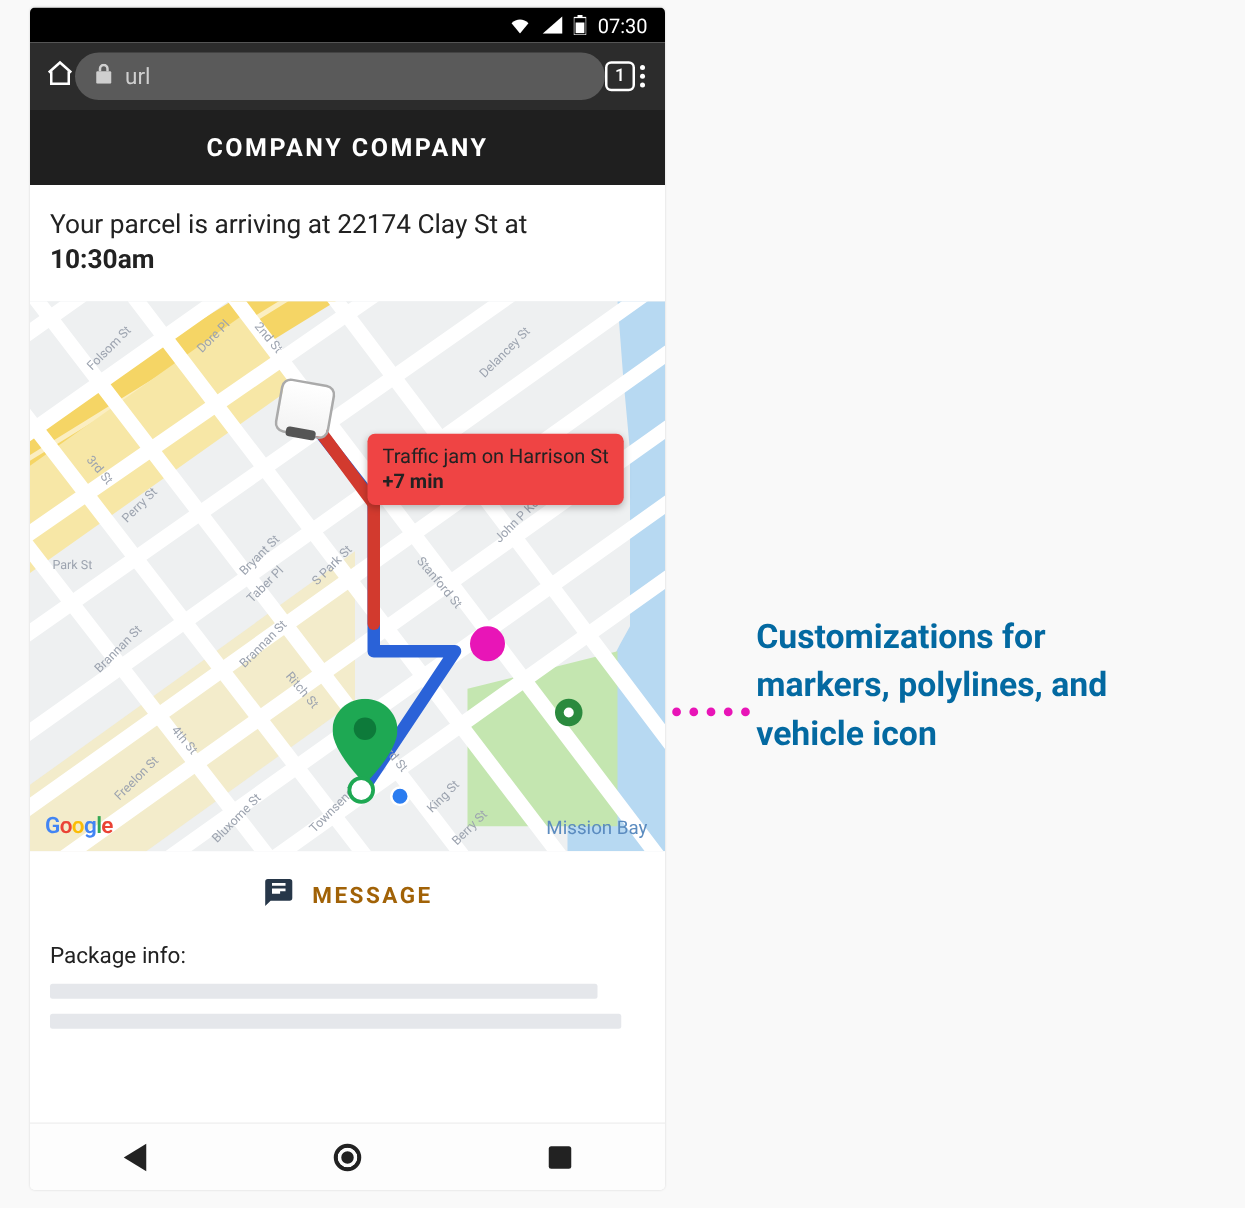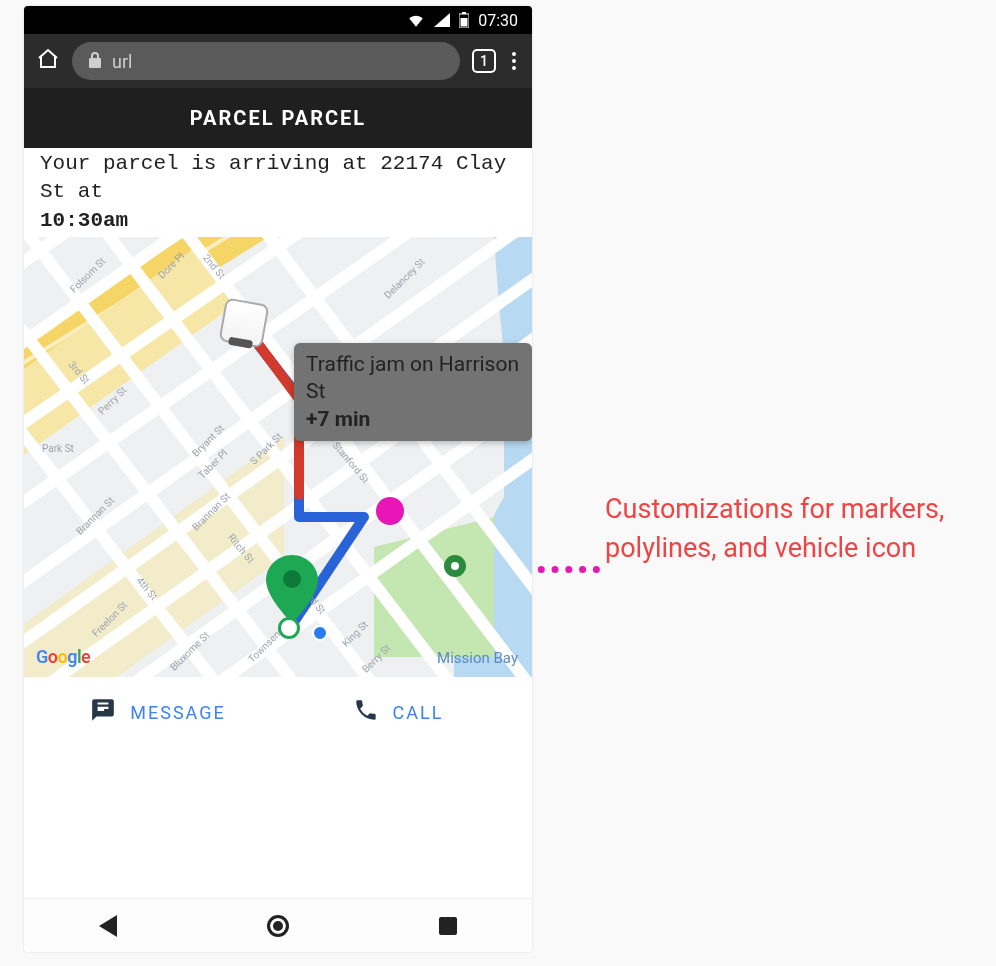--- a/index.html
+++ b/index.html
@@ -12,24 +12,24 @@
     overflow: hidden;
   }
   .canvas { position: relative; width: 100%; height: 100%; }
 
   
   .annotation {
     position: absolute;
     left: 605px;
     top: 490px;
     width: 340px;
-    color: #ef4444;
+    color: #0369a1;
     font-size: 27px;
     line-height: 1.45;
-    font-weight: 400;
+    font-weight: 700;
   }
   .dotted-connector {
     position: absolute;
     left: 400px;
     top: 566px;
     width: 200px;
     border-top: 7px dotted #e815b7;
   }
 
   
@@ -58,21 +58,20 @@
     font-size: 16px;
   }
   .statusbar svg { display: block; }
 
   
   .chrome {
     background: #2c2c2c;
     height: 54px;
     display: flex;
     align-items: center;
-    gap: 12px;
     padding: 0 12px;
     color: #fff;
   }
   .urlbar {
     flex: 1;
     height: 38px;
     background: #5a5a5a;
     border-radius: 20px;
     display: flex;
     align-items: center;
@@ -97,45 +96,44 @@
     color: #fff;
     text-align: center;
     font-weight: 700;
     letter-spacing: 2px;
     font-size: 20px;
     padding: 18px 0;
   }
 
   
   .arrival {
-    padding: 2px 16px;
+    padding: 18px 16px;
     font-size: 21px;
     color: #222;
     line-height: 1.35;
-    font-family: Liberation Mono, monospace;
   }
   .arrival .time { font-weight: 700; }
 
   
   .map {
     position: relative;
     width: 100%;
     height: 440px;
     background: #eef0f1;
     overflow: hidden;
   }
   .map svg.mapbg { position: absolute; inset: 0; width: 100%; height: 100%; }
   .map .traffic-callout {
     position: absolute;
     left: 270px; top: 106px;
-    background: #737373;
+    background: #ef4444;
     border-radius: 6px;
     box-shadow: 0 2px 6px rgba(0,0,0,0.25);
     padding: 8px 12px;
-    font-size: 21px;
+    font-size: 16px;
     color: #222;
     line-height: 1.3;
   }
   .map .traffic-callout .delay { font-weight: 700; }
   .map .vehicle {
     position: absolute;
     left: 198px; top: 64px;
     width: 44px; height: 44px;
     transform: rotate(10deg);
     background: linear-gradient(#fff,#f3f3f3);
@@ -189,21 +187,21 @@
 
   
   .actions {
     display:flex;
     padding: 20px 14px 14px;
     gap: 0;
   }
   .actions .btn {
     flex:1;
     display:flex; align-items:center; justify-content:center; gap:14px;
-    color:#3b82f6; font-weight:400; letter-spacing:2px; font-size:18px;
+    color:#a16207; font-weight:700; letter-spacing:2px; font-size:18px;
   }
 
   
   .pkginfo {
     padding: 8px 16px 18px;
     font-size:18px; color:#222;
   }
   .skel { height:12px; background:#e5e7eb; margin-top:12px; border-radius:2px; }
   .skel.w1 { width: 92%; }
   .skel.w2 { width: 96%; }
@@ -267,21 +265,21 @@
         <span>url</span>
       </div>
       <div class="tabcount">1</div>
       <div class="kebab">
           <span></span>
           <span></span>
           <span></span>
         </div>
     </div>
 
-    <div class="appheader">PARCEL PARCEL</div>
+    <div class="appheader">COMPANY COMPANY</div>
 
     <div class="arrival">
       <span>Your parcel is arriving at </span><span>22174 Clay St</span><span> at</span><br>
       <span class="time">10:30am</span>
     </div>
 
     <div class="map">
       <svg class="mapbg" viewBox="0 0 508 440">
 
         <rect x="0" y="0" width="508" height="440" fill="#eef0f1"></rect>
@@ -369,30 +367,27 @@
 
     <div class="actions">
       <div class="btn">
         <span>
           <svg width="26" height="26" viewBox="0 0 24 24" fill="#273749">
               <path d="M20 2H4a2 2 0 00-2 2v18l4-4h14a2 2 0 002-2V4a2 2 0 00-2-2zM7 9h10v2H7V9zm6 4H7v-2h6v2zM7 7V5h10v2H7z"></path>
             </svg>
         </span>
         <span>MESSAGE</span>
       </div>
-      <div class="btn">
-        <span>
-          <svg width="26" height="26" viewBox="0 0 24 24" fill="#273749">
-              <path d="M6.6 10.8a15 15 0 006.6 6.6l2.2-2.2a1 1 0 011-.24 11 11 0 003.5.56 1 1 0 011 1V20a1 1 0 01-1 1A17 17 0 013 4a1 1 0 011-1h3.5a1 1 0 011 1 11 11 0 00.56 3.5 1 1 0 01-.24 1L6.6 10.8z"></path>
-            </svg>
-        </span>
-        <span>CALL</span>
-      </div>
-    </div>
-
+    </div>
+
+    <div class="pkginfo">
+      <div>Package info:</div>
+      <div class="skel w1"></div>
+      <div class="skel w2"></div>
+    </div>
 
     <div class="navbar">
       <div class="navtri"></div>
       <div class="navcircle"></div>
       <div class="navsq"></div>
     </div>
 
   </div>
 </div>
 

